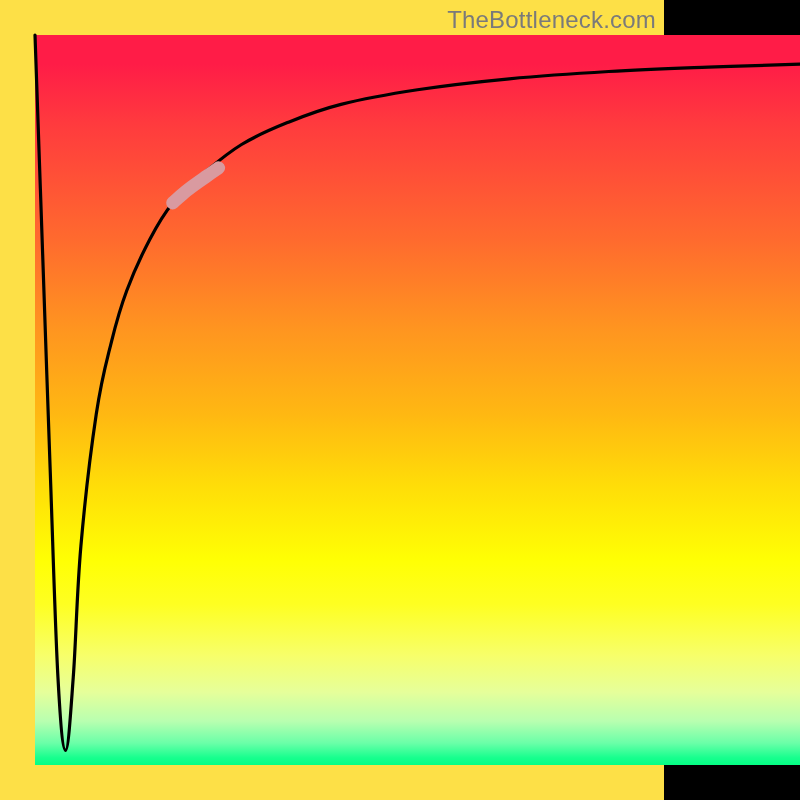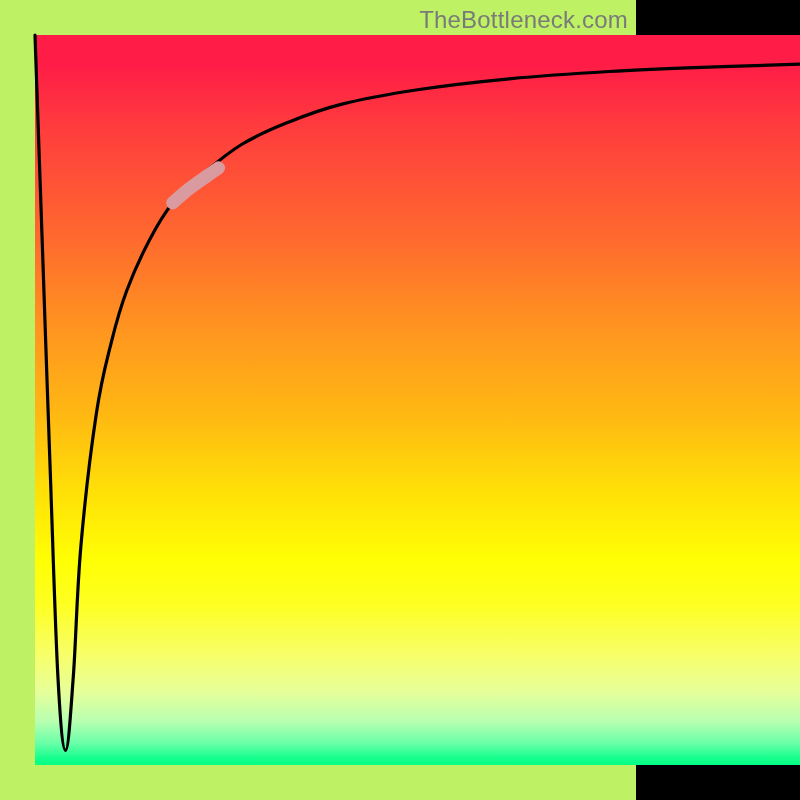--- a/index.html
+++ b/index.html
@@ -8,21 +8,22 @@
     width: 800px;
     height: 800px;
     overflow: hidden;
     background: #000;
     font-family: Arial, Helvetica, sans-serif;
   }
   .frame {
     position: relative;
     width: 636px;
     height: 800px;
-    background: #bef264;
+    background: #fde047;
+    padding-left: 28px;
   }
   .plot-area {
     position: absolute;
     left: 35px;
     top: 35px;
     width: 765px;
     height: 730px;
     background: linear-gradient(
       to bottom,
       #ff1c47 0%,

